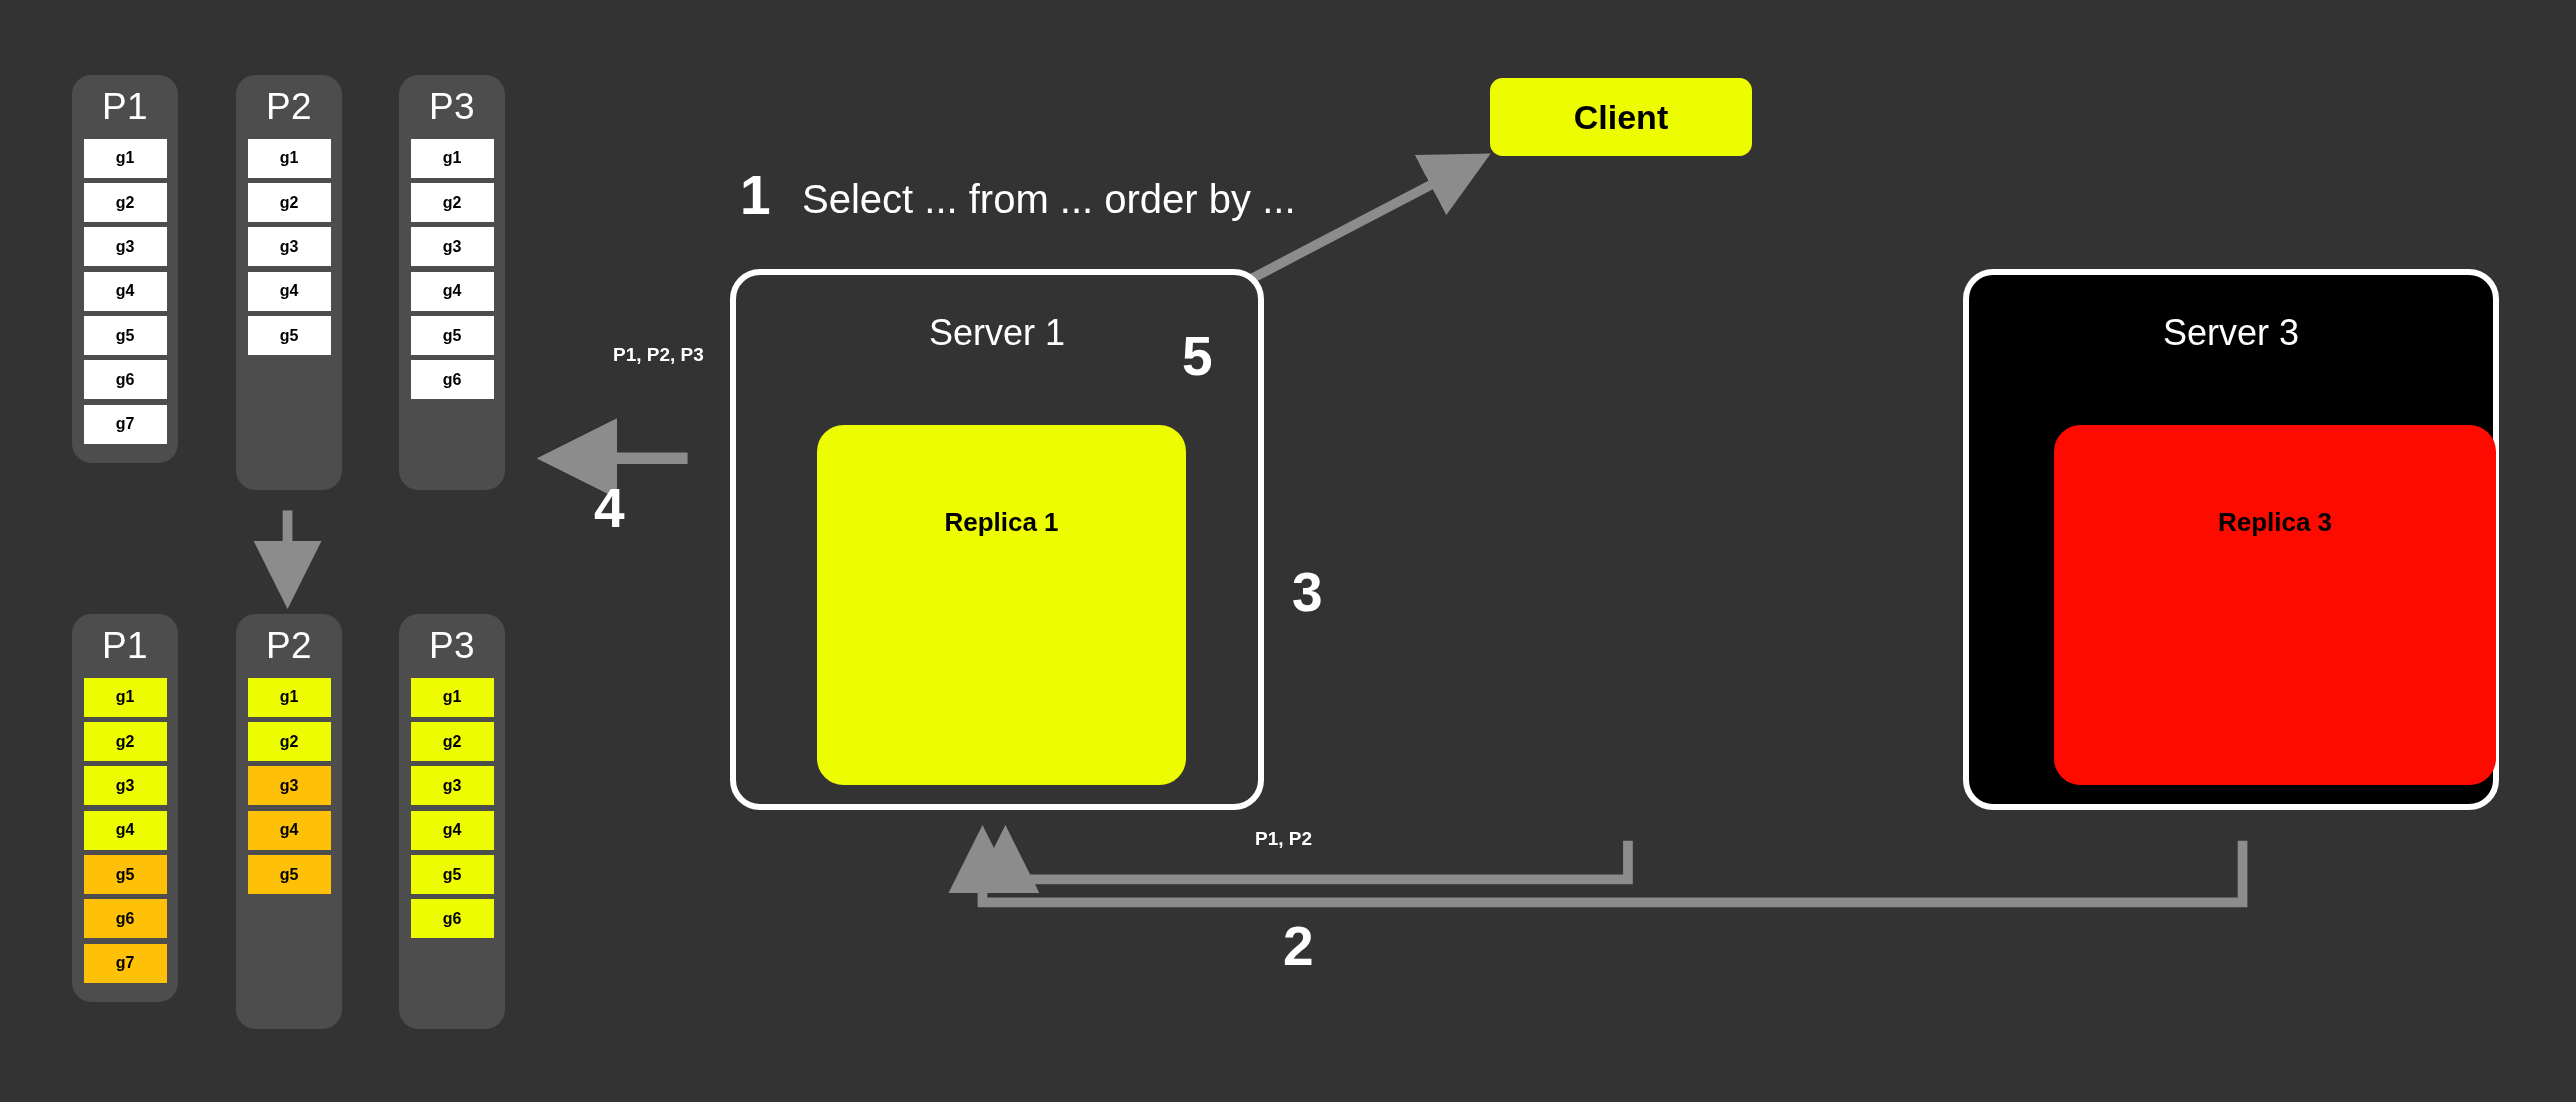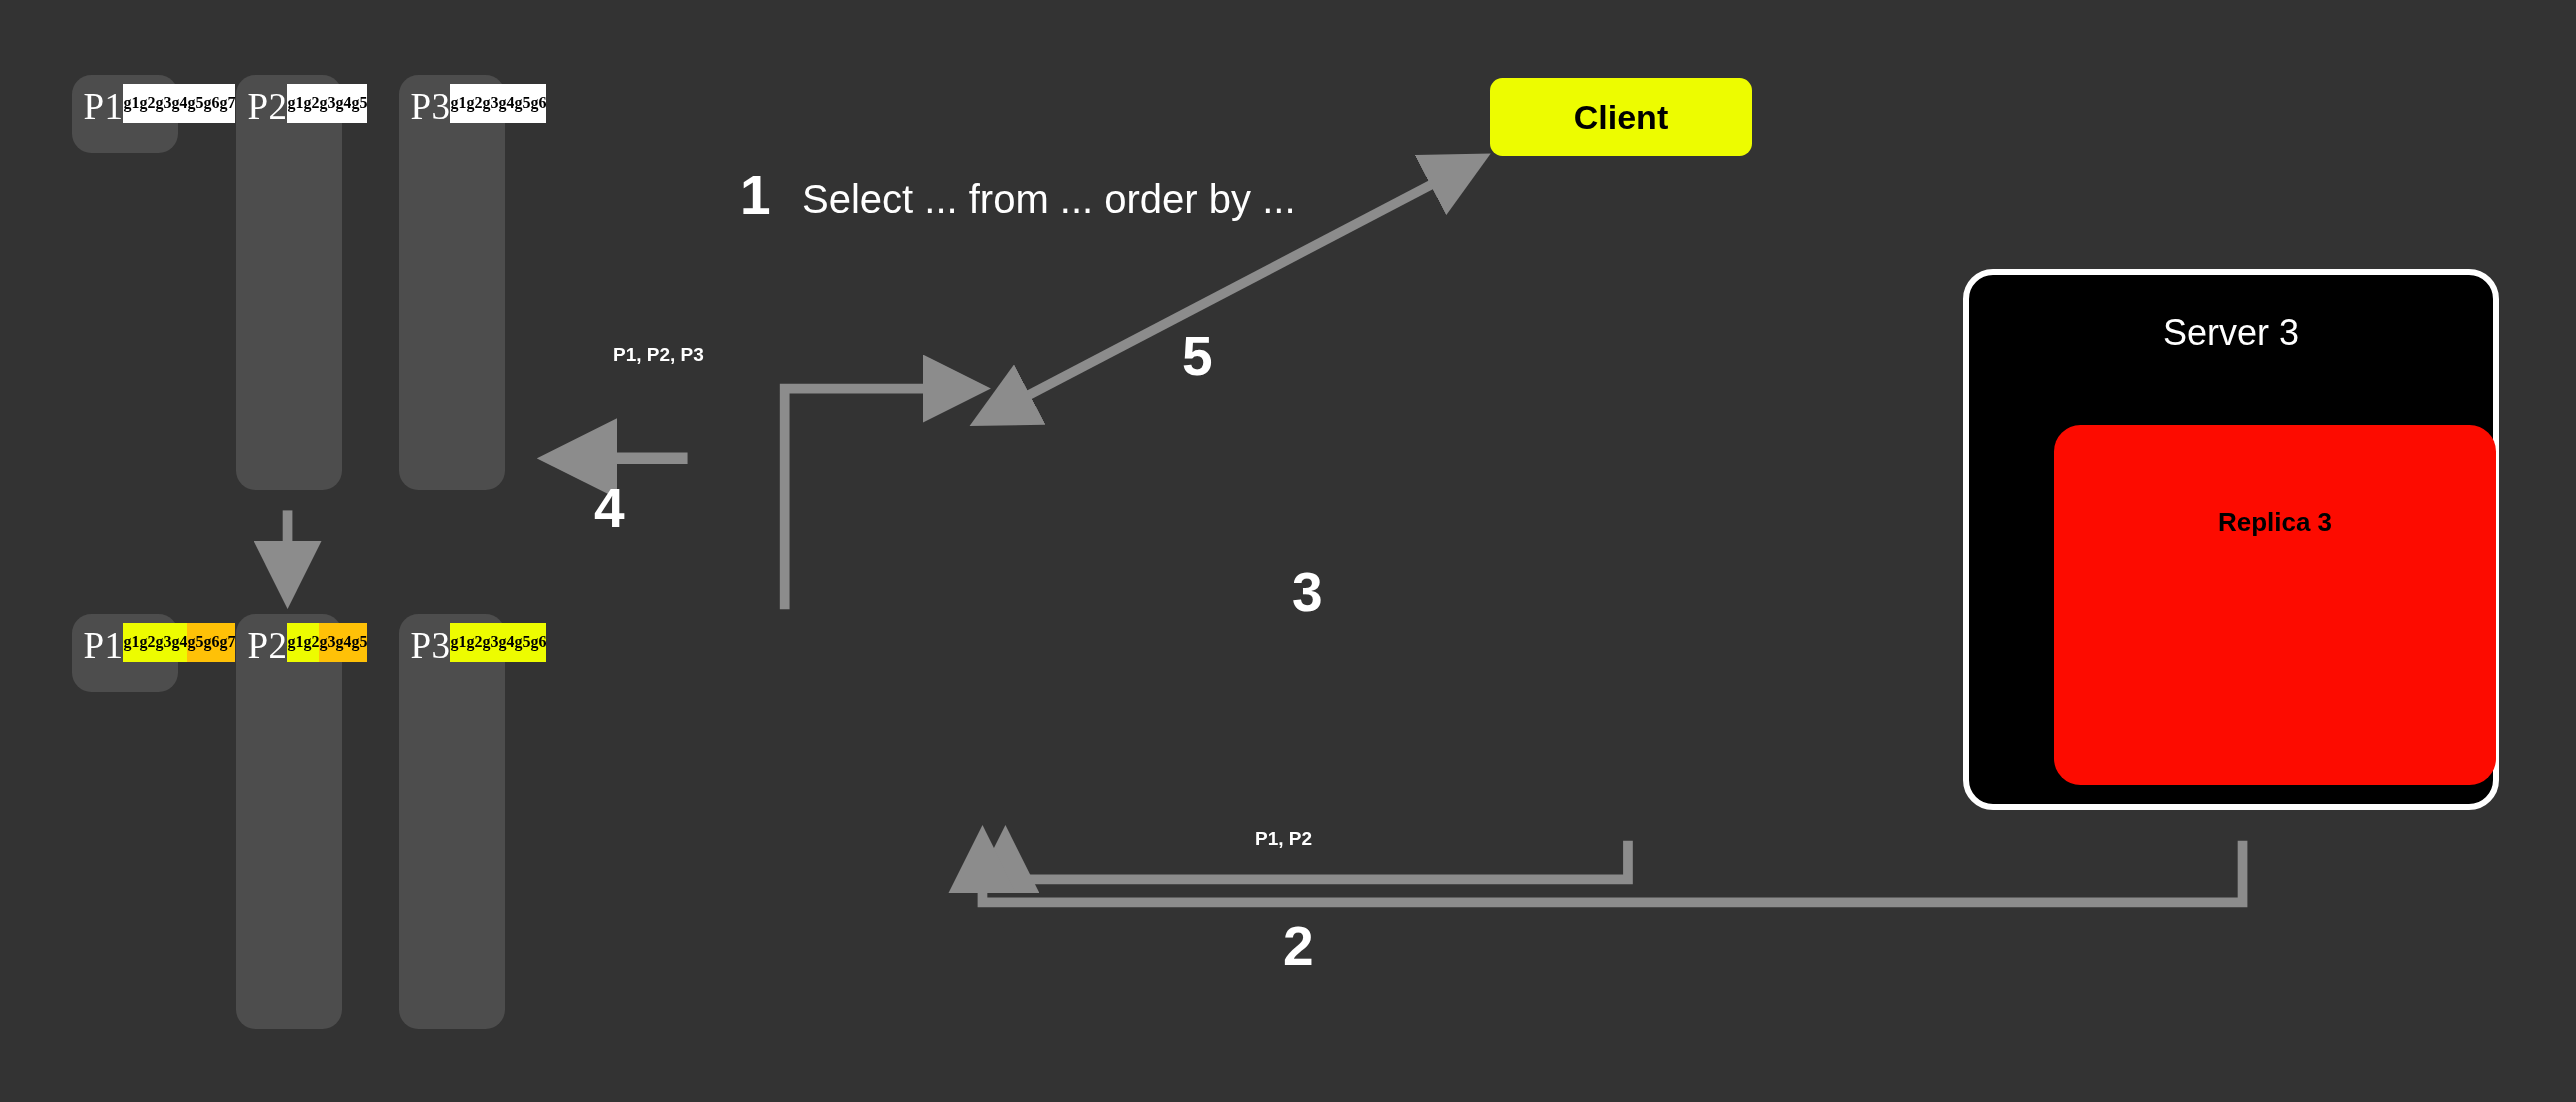--- a/index.html
+++ b/index.html
@@ -21,22 +21,22 @@
 
   
   .partition-col {
     position: absolute;
     width: 106px;
     background: #4d4d4d;
     border-radius: 19.4px;
     box-sizing: border-box;
     padding: 8.8px 11.5px 14px 11.5px;
     display: flex;
-    flex-direction: row;
-    font-family: Liberation Serif, serif;
+    flex-direction: column;
+    align-items: center;
   }
   .partition-title {
     color: #ffffff;
     font-size: 37px;
     line-height: 1.25;
     font-weight: 400;
     margin-bottom: 8.8px;
     letter-spacing: 0.4px;
   }
   .cell {
@@ -223,20 +223,26 @@
     <div class="cell yellow">g3</div>
     <div class="cell yellow">g4</div>
     <div class="cell yellow">g5</div>
     <div class="cell yellow">g6</div>
   </div>
 
   <div id="client-box">
     <span>Client</span>
   </div>
 
+  <div class="server-box" style="left:730px; top:269px; width:534px; height:541px;">
+    <div class="server-title">Server 1</div>
+    <div class="replica r1" style="left:81px; top:150px; width:369px; height:360px;">
+      <span>Replica 1</span>
+    </div>
+  </div>
 
 
   <div class="server-box red-box" style="left:1963px; top:269px; width:536px; height:541px;">
     <div class="server-title">Server 3</div>
     <div class="replica r3" style="left:85px; top:150px; width:442px; height:360px;">
       <span>Replica 3</span>
     </div>
   </div>
 
   <div class="lbl step-num" style="left:740px; top:168px;">1</div>

